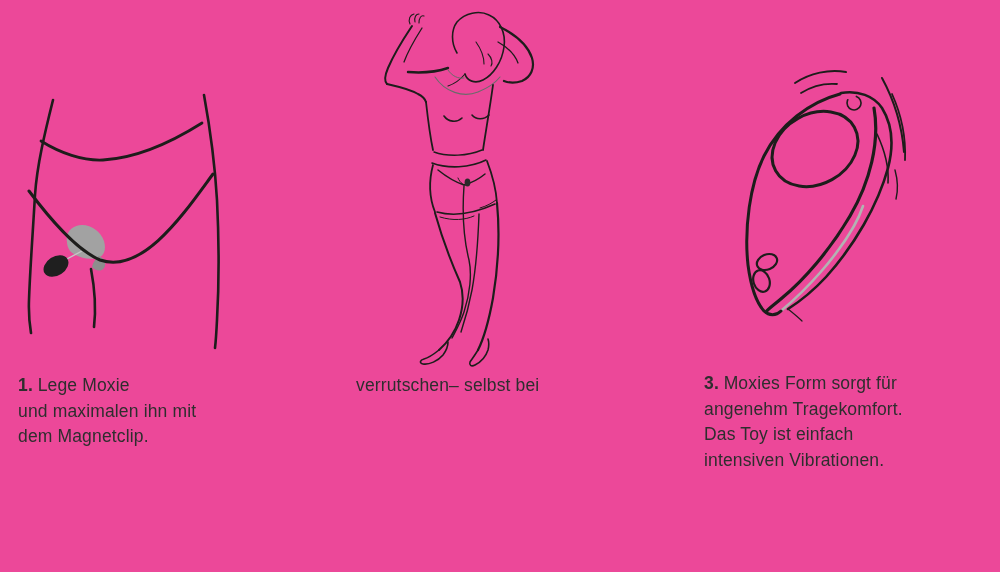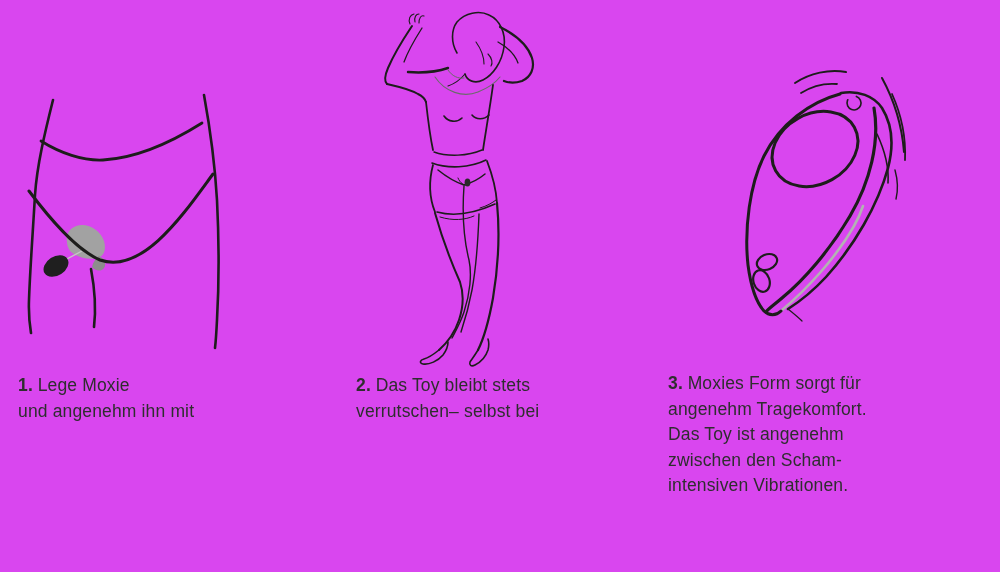--- a/index.html
+++ b/index.html
@@ -1,20 +1,20 @@
 <!DOCTYPE html>
 <html><head>
 <meta charset="utf-8">
 <style>
   html,body{margin:0;padding:0;}
   body{
     width:1000px;height:572px;background:#ffffff;overflow:hidden;position:relative;
     font-family:"Liberation Sans","DejaVu Sans",sans-serif;
   }
-  .canvas{position:absolute;inset:0;width:1000px;height:572px;background:#d946ef;}
+  .canvas{position:absolute;inset:0;width:1000px;height:572px;background:#ec4899;}
   .figure{position:absolute;}
   .figure svg{display:block;overflow:visible;}
   .step{position:absolute;color:#2e2e2e;font-size:17.5px;line-height:25.5px;letter-spacing:.15px;}
   .step p{margin:0;white-space:pre-wrap;}
   .step .num{font-weight:700;margin-right:.27em;}
   path,ellipse,circle{vector-effect:none;}
 </style>
 </head>
 <body>
 
@@ -110,29 +110,28 @@
       <path stroke-width="1.8" d="M103,43 C114,36 127,33 139,34"></path>
       <path stroke-width="2" d="M184,28 C196,50 204,76 206,102"></path>
       <path stroke-width="1.8" d="M194,44 C203,64 208,88 207,110"></path>
       <path stroke-width="1.6" d="M179,84 C187,101 191,118 190,133"></path>
       <path stroke-width="1.4" d="M197,120 C200,131 200,141 198,149"></path>
     </svg>
   </div>
 
   <div class="step" style="left:18px;top:373px;width:270px">
     <p><b class="num">1.</b><span>Lege Moxie</span></p>
-    <p>und angenehm ihn mit</p>
+    <p>und maximalen ihn mit</p>
+    <p>dem Magnetclip.</p>
   </div>
 
   <div class="step" style="left:356px;top:373px;width:270px">
-    <p><b class="num">2.</b><span>Das Toy bleibt stets</span></p>
     <p>verrutschen– selbst bei</p>
   </div>
 
-  <div class="step" style="left:668px;top:371px;width:255px">
+  <div class="step" style="left:704px;top:371px;width:255px">
     <p><b class="num">3.</b><span>Moxies Form sorgt für</span></p>
     <p>angenehm Tragekomfort.</p>
-    <p>Das Toy ist angenehm</p>
-    <p>zwischen den Scham-</p>
+    <p>Das Toy ist einfach</p>
     <p>intensiven Vibrationen.</p>
   </div>
 
 </div>
 
 </body></html>

